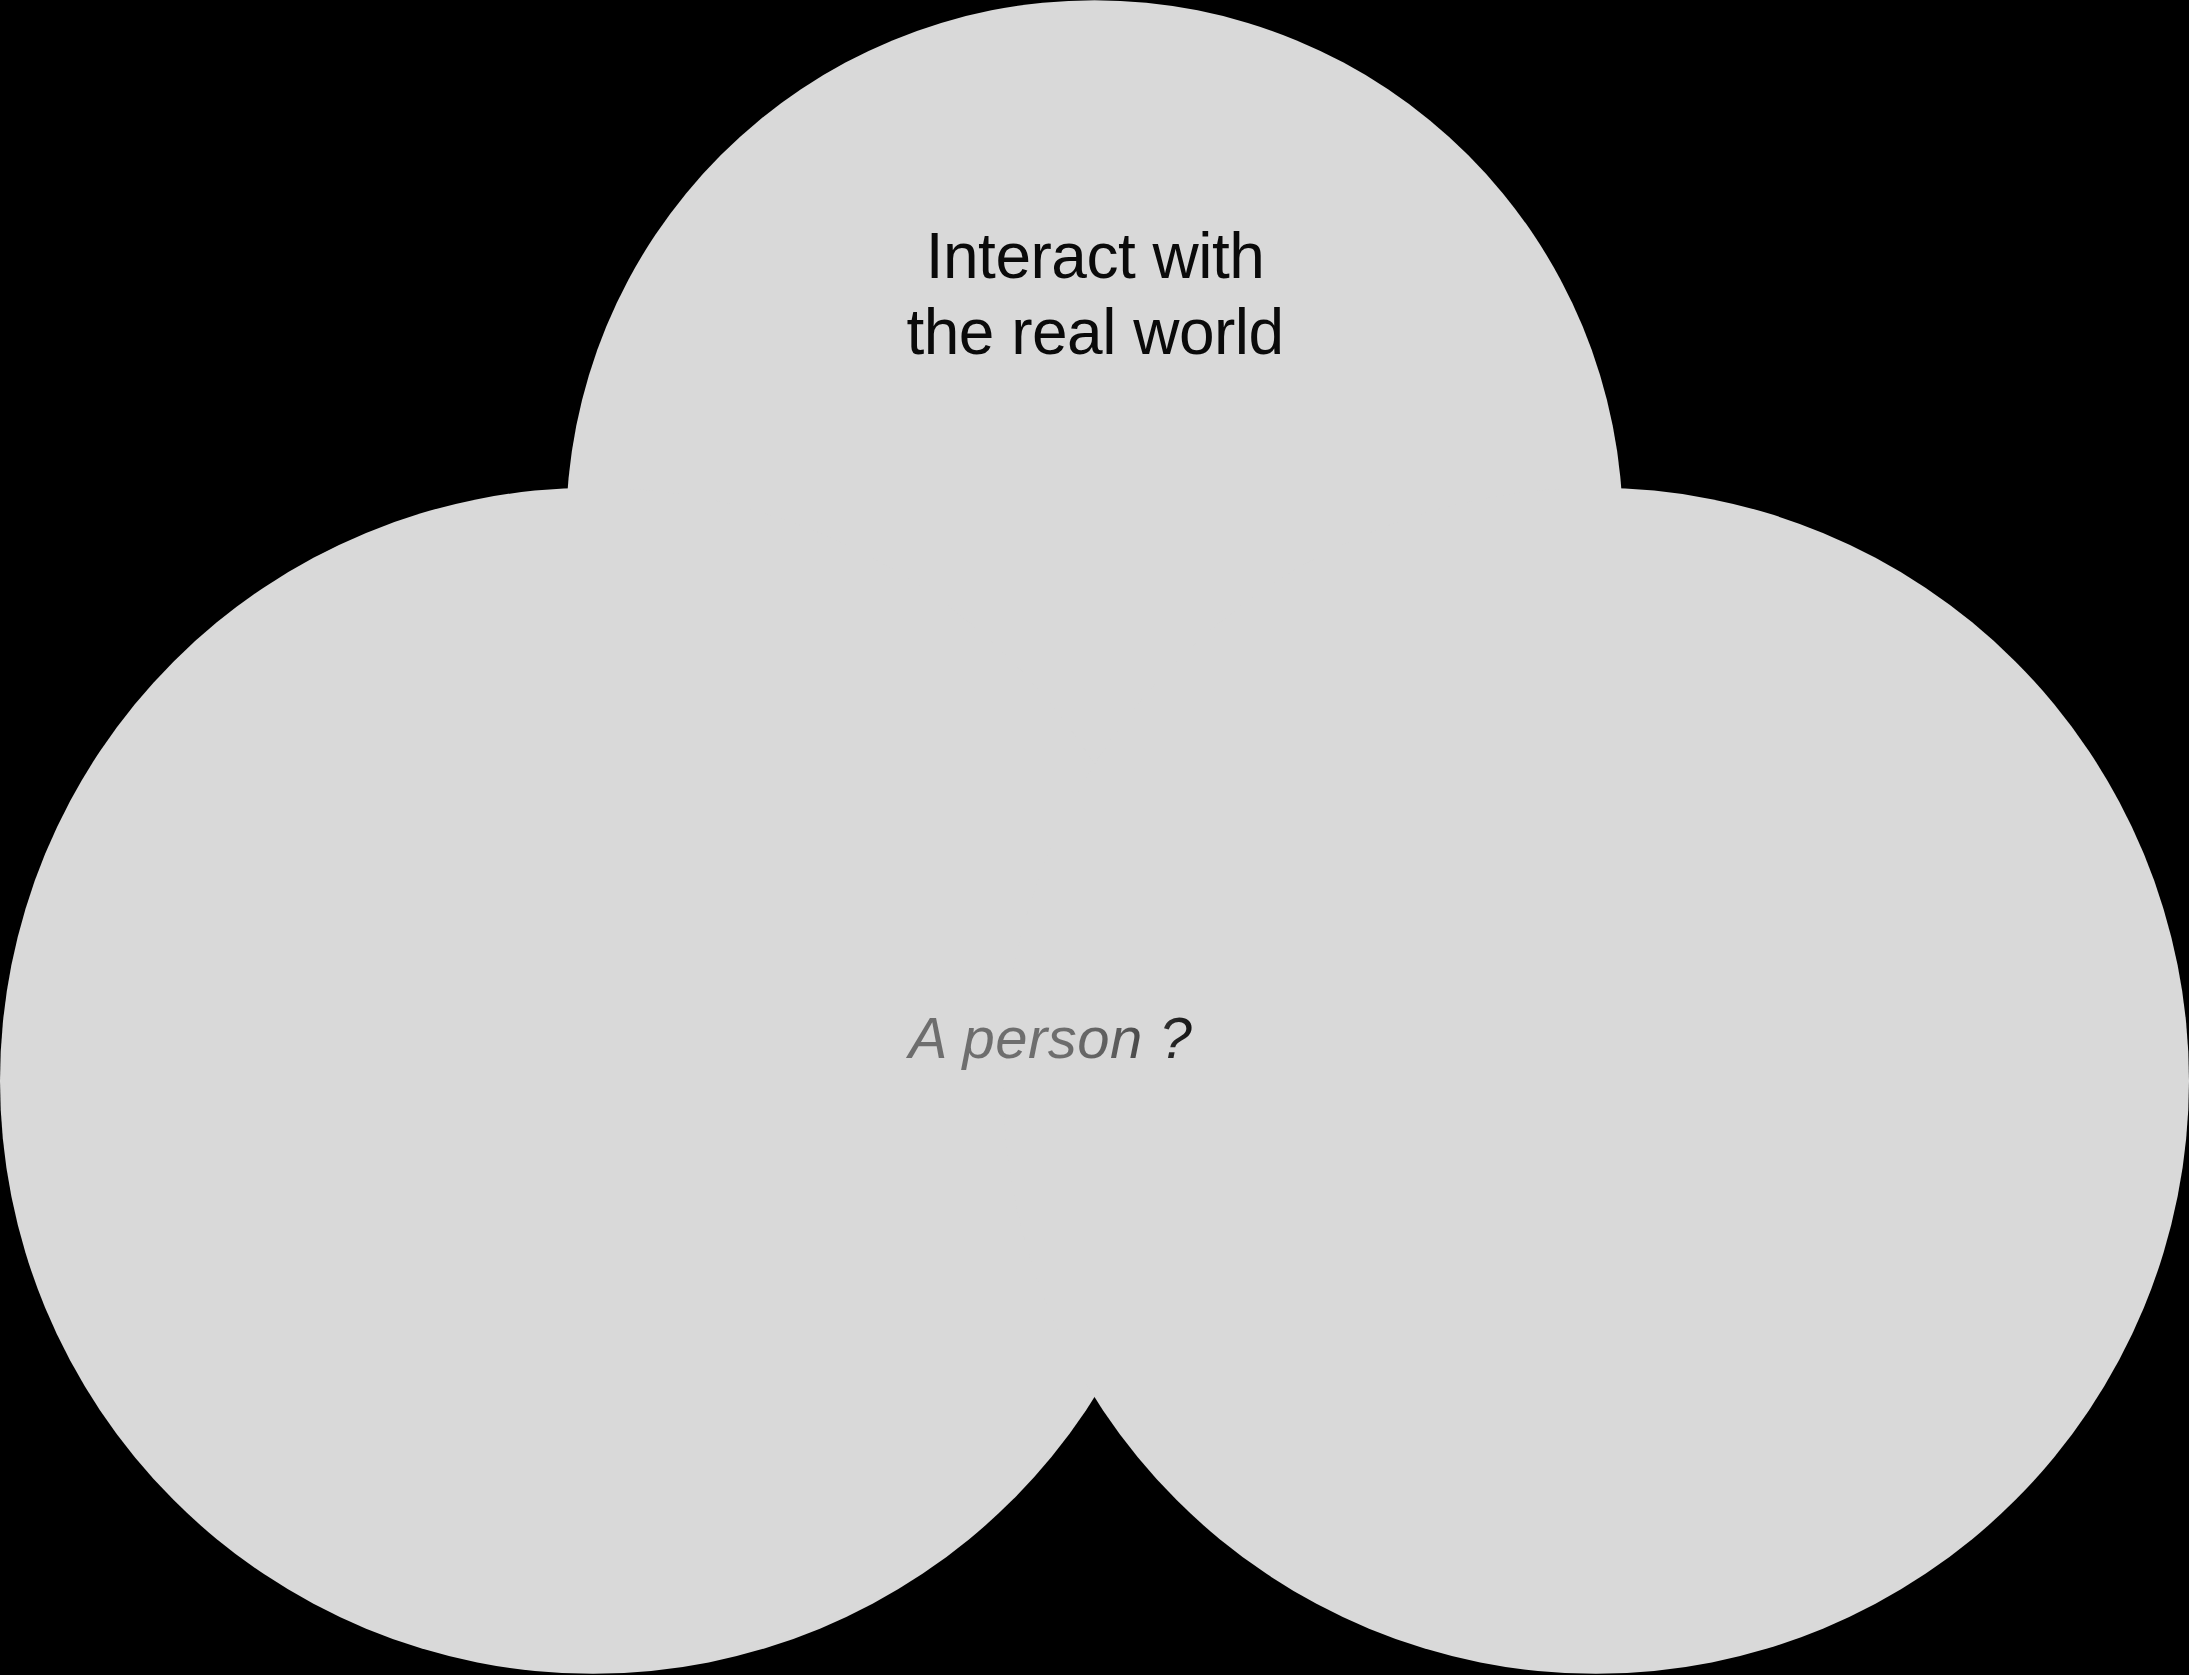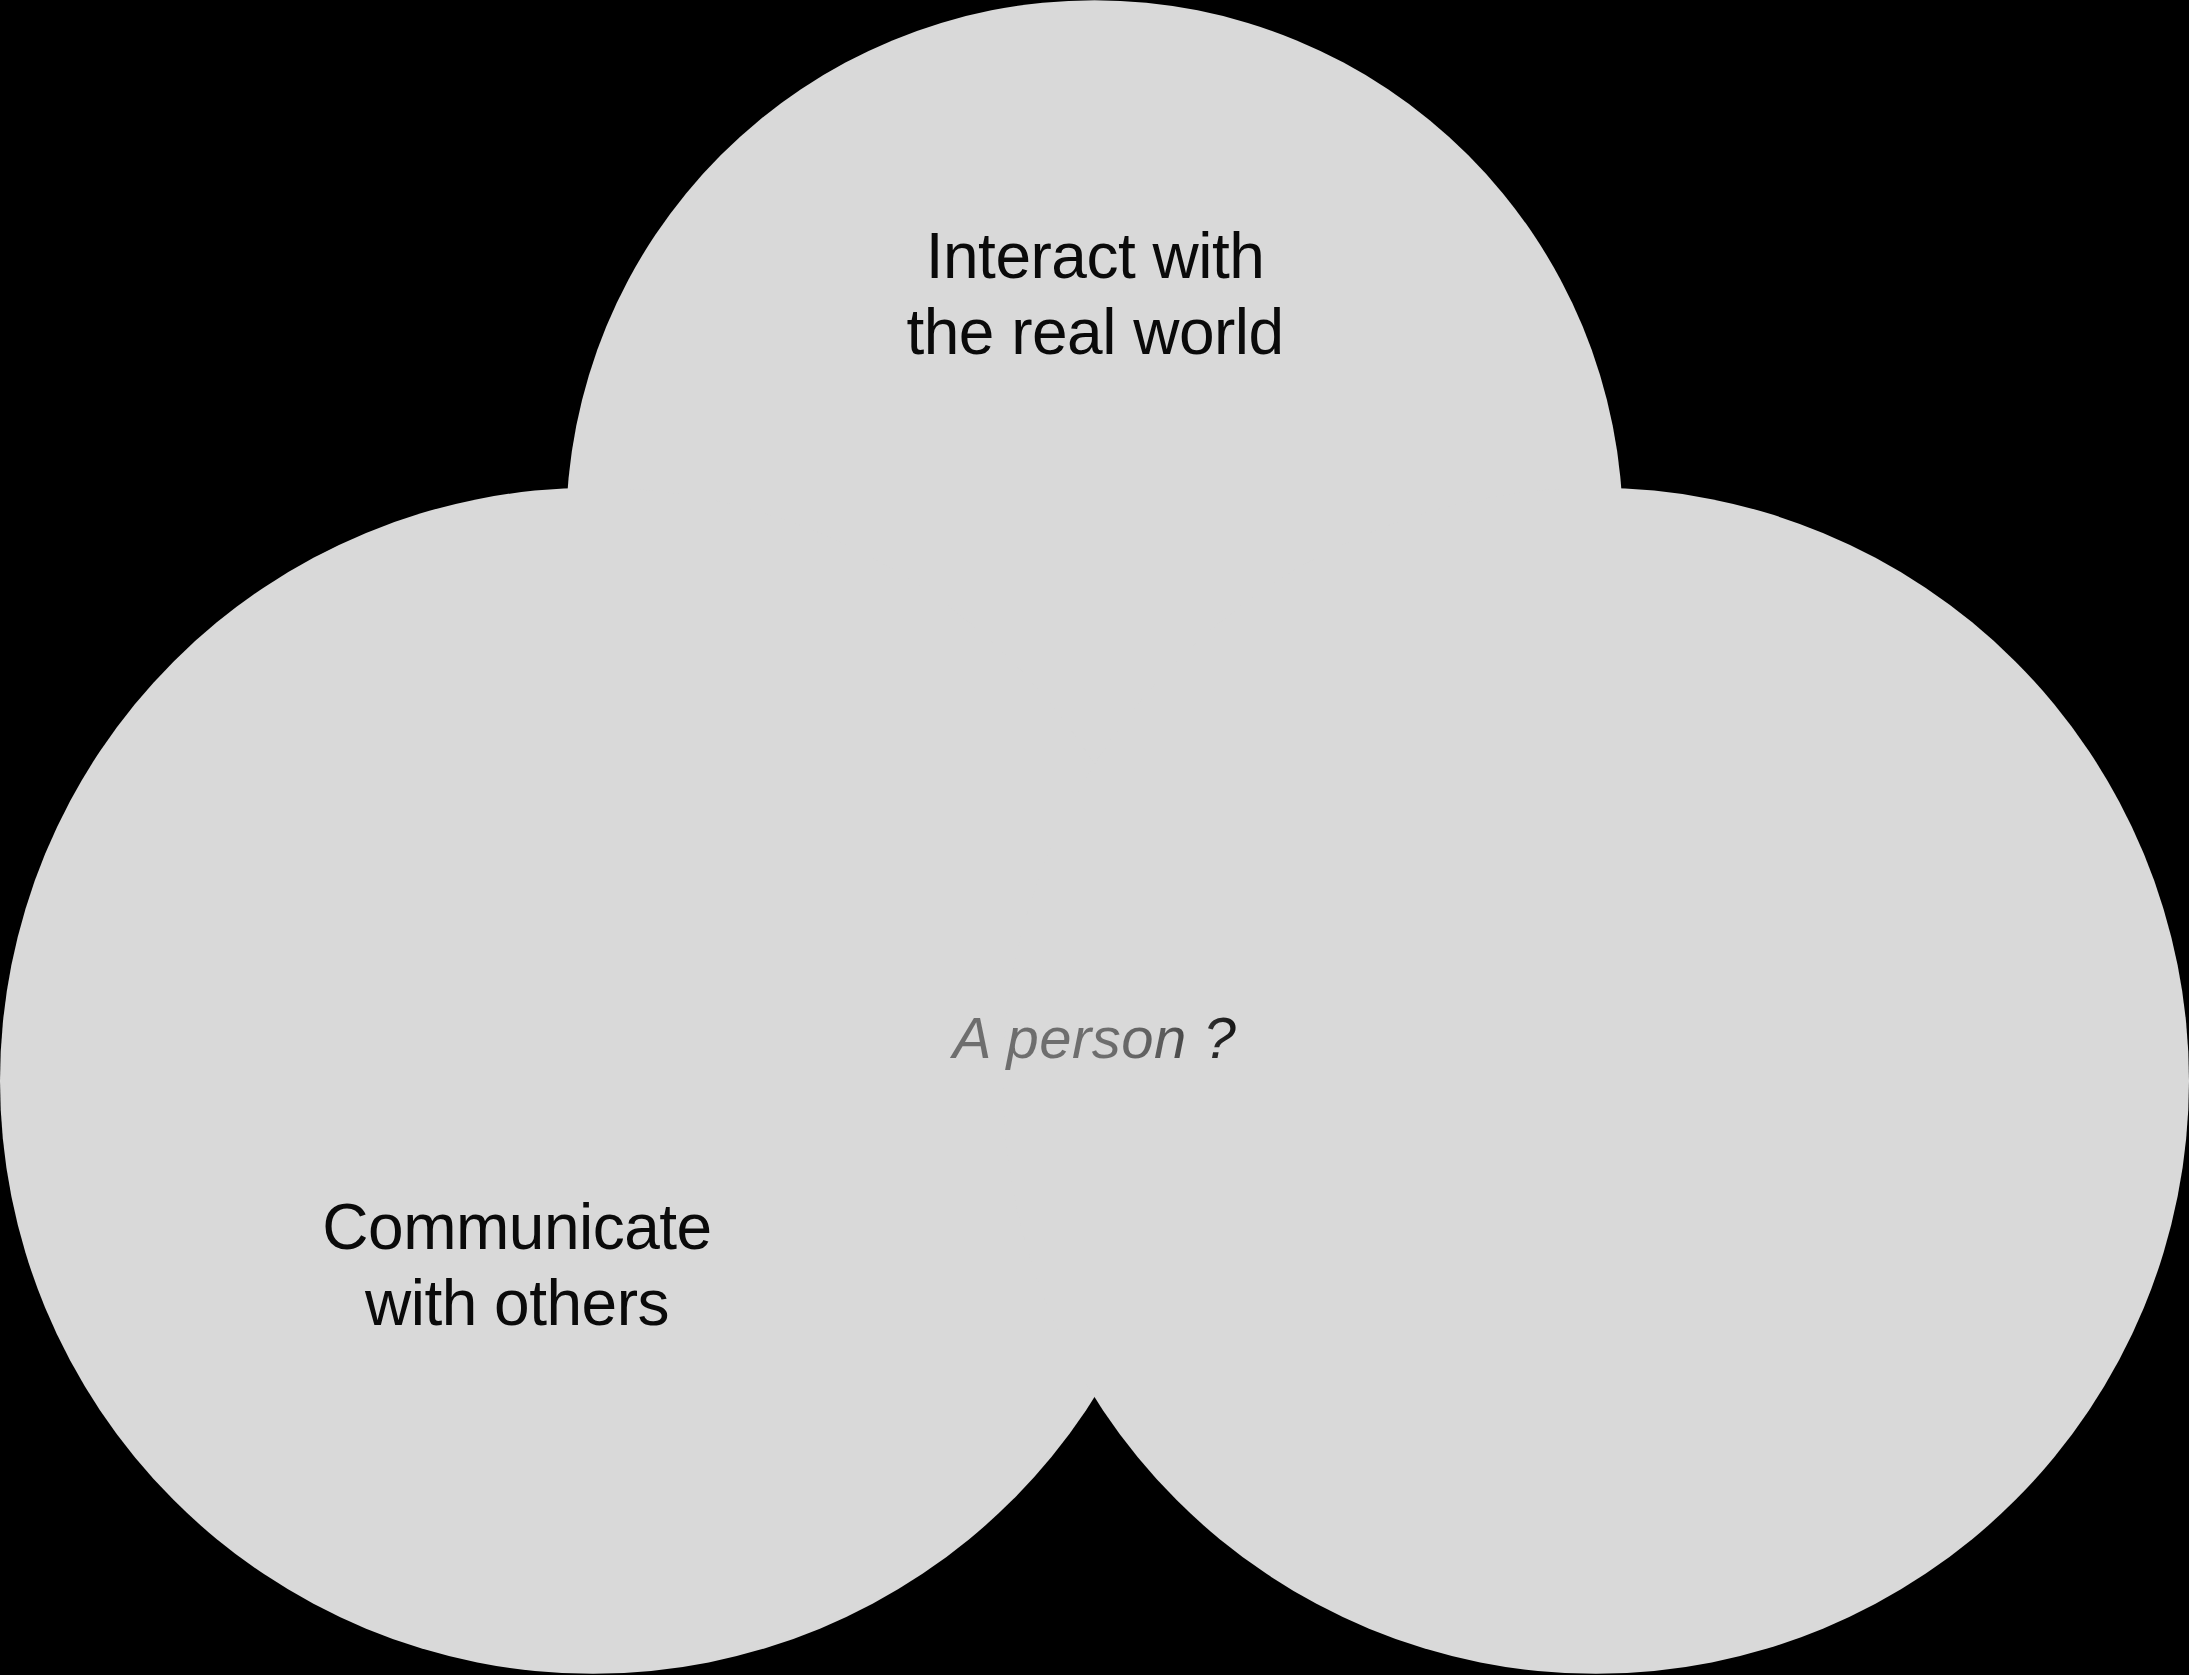--- a/index.html
+++ b/index.html
@@ -50,21 +50,21 @@
     top: 1190px;
     width: 716px;
   }
   #label-right {
     left: 1343px;
     top: 1190px;
     width: 716px;
   }
   #label-center {
     position: absolute;
-    left: 796px;
+    left: 752px;
     top: 1003px;
     width: 597px;
     text-align: center;
     font-family: "Liberation Sans", sans-serif;
     font-style: italic;
     font-size: 58px;
     line-height: 1.2;
     letter-spacing: 0.5px;
     white-space: pre;
     user-select: none;
@@ -83,20 +83,18 @@
   <svg id="venn-svg" viewBox="0 0 2200 1684" xmlns="http://www.w3.org/2000/svg" aria-hidden="true">
     <rect x="0" y="0" width="2200" height="1684" fill="#000000"></rect>
     <circle cx="1100" cy="531" r="531" fill="#d9d9d9"></circle>
     <circle cx="596" cy="1086" r="596" fill="#d9d9d9"></circle>
     <circle cx="1604" cy="1086" r="596" fill="#d9d9d9"></circle>
   </svg>
 
   <div class="label" id="label-top">Interact with
 the real world</div>
 
-  <div class="label" id="label-left">Communicate
-with others</div>
 
 
   <div id="label-center">A person ?</div>
 
 </div>
 
 
 </body></html>

